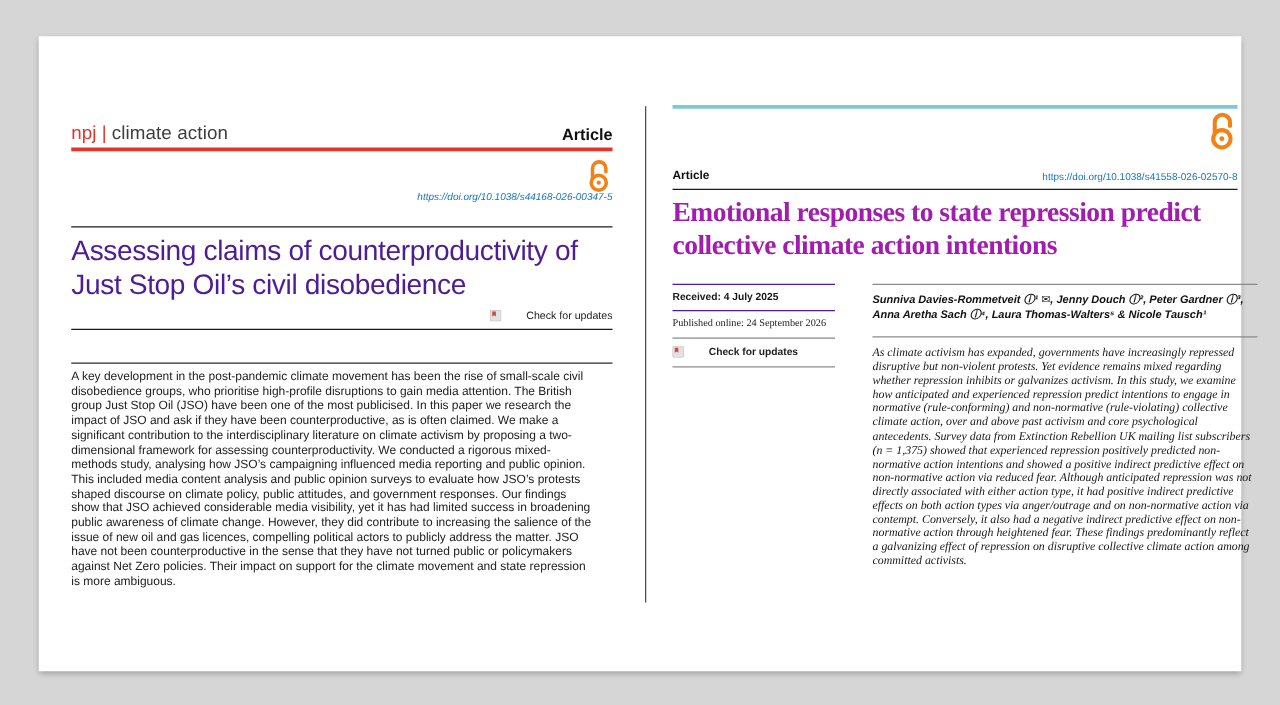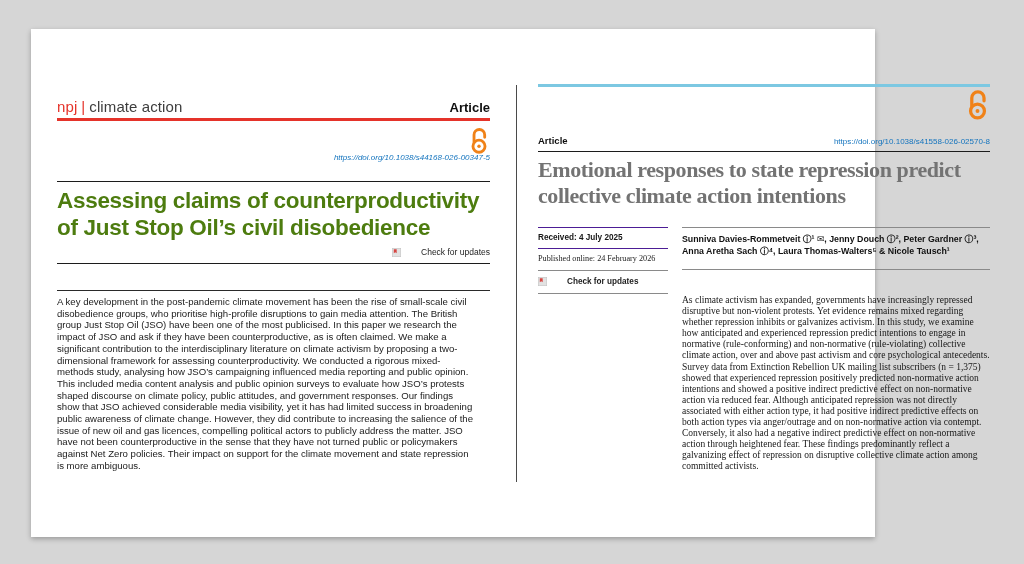--- a/index.html
+++ b/index.html
@@ -3,21 +3,21 @@
 <meta charset="utf-8">
 <style>
   html,body { margin:0; padding:0; }
   body {
     width:1024px; height:564px; overflow:hidden;
     background:#d6d6d6;
     font-family:"Liberation Sans","DejaVu Sans",sans-serif;
     -webkit-font-smoothing:antialiased;
   }
   .sheet {
-    position:absolute; left:31px; top:29px; width:844px; height:508px;
+    position:absolute; left:31px; top:29px; width:962px; height:508px;
     background:#ffffff;
     box-shadow:0 2px 5px rgba(0,0,0,0.28);
   }
   .divider {
     position:absolute; left:485px; top:56px; width:1px; height:397px;
     background:#4a4a4a;
   }
   .page { position:absolute; top:0; height:100%; }
   .page-left  { left:26px;  width:433px; }
   .page-right { left:507px; width:452px; }
@@ -28,22 +28,22 @@
     display:flex; justify-content:space-between; align-items:flex-end; }
   .l-journal { font-size:15px; color:#3d3d3d; letter-spacing:0.1px; }
   .l-journal .npj  { color:#e5332a; }
   .l-journal .sep  { color:#e5332a; padding:0 4px; }
   .l-article { font-size:13px; font-weight:bold; color:#101010; }
   .l-redrule { position:absolute; top:89px; left:0; right:0; height:3px; background:#e5332a; }
   .l-oa  { position:absolute; top:98px;  right:0; }
   .l-doi { position:absolute; top:124px; right:0; font-size:8px; color:#1474be; text-decoration:none;font-style:italic; }
   .l-rule1 { top:152px; }
   .l-title { position:absolute; top:158px; left:0; right:0;
-    font-size:22.5px; line-height:27px; font-weight:bold;
-    letter-spacing:-0.3px; color:#4d7c0f; }
+    font-size:22.5px; line-height:27px; font-weight:normal;
+    letter-spacing:-0.3px; color:#4c1d95; }
   .check-badge { display:flex; align-items:flex-end; gap:20px;
     font-size:8.5px; color:#1d1d1d; white-space:nowrap; }
   .l-check { position:absolute; top:218px; right:0; }
   .l-rule2 { top:234px; }
   .l-authors { position:absolute; top:239px; left:0; right:0;
     font-size:9.5px; font-weight:bold; color:#111; }
   .l-rule3 { top:261px; background:#2a2a2a; }
   .l-abstract { position:absolute; top:267px; left:0; right:13px;
     font-size:9.6px; line-height:11.7px; color:#212121; }
   .r-bluerule { position:absolute; top:55px; left:0; right:0; height:3px; background:#7cc8e2; }
@@ -52,34 +52,34 @@
     font-weight:bold; font-size:17.5px; letter-spacing:-0.3px; color:#121212; }
   .r-oa { position:absolute; top:60px; right:0; }
   .r-artrow { position:absolute; top:106px; left:0; right:0;
     display:flex; justify-content:space-between; align-items:flex-end; }
   .r-article { font-size:9.5px; font-weight:bold; color:#101010; }
   .r-doi { font-size:8px; color:#1474be; text-decoration:none;padding-left:20px; }
   .r-rule1 { top:122px; }
   .r-title { position:absolute; top:128px; left:0; right:0;
     font-family:"Liberation Serif","DejaVu Serif",serif;
     font-size:22px; line-height:25.5px; font-weight:bold;
-    letter-spacing:-0.4px; color:#737373; }
+    letter-spacing:-0.4px; color:#a21caf; }
   .r-cols { position:absolute; top:198px; left:0; right:0; }
   .r-dates { position:absolute; left:0; top:0; width:130px; }
   .r-daterow { border-top:1px solid #4c1d95; padding:5px 0 6px;
     font-size:8.2px; font-weight:bold; color:#161616; }
   .r-daterow.published { font-family:"Liberation Serif","DejaVu Serif",serif;
     font-weight:normal; color:#222; padding:5px 0 7px; }
   .r-checkrow { border-top:1px solid #8a8a8a; border-bottom:1px solid #8a8a8a;
     padding:6px 0 7px; }
-  .r-authcol { position:absolute; left:144px; top:0; width:308px; }
+  .r-authcol { position:absolute; left:160px; top:0; width:308px;font-style:italic; }
   .r-authors { border-top:1px solid #8a8a8a; padding-top:5px;
     font-size:8.8px; font-weight:bold; line-height:12px; color:#111; }
   .r-midrule { margin-top:12px; height:1px; background:#8a8a8a; }
-  .r-abstract { margin-top:25px;
+  .r-abstract { margin-top:8px;
     font-family:"Liberation Serif","DejaVu Serif",serif;
     font-size:9.5px; line-height:11.1px; color:#161616; }
 </style>
 </head>
 <body>
 
 <div class="sheet">
 
   <div class="page page-left">
 
@@ -143,21 +143,21 @@
     </div>
 
     <div class="rule r-rule1"></div>
 
     <h1 class="r-title" style="margin:0">Emotional responses to state repression predict collective climate action intentions</h1>
 
     <div class="r-cols">
 
       <div class="r-dates">
         <div class="r-daterow">Received: 4 July 2025</div>
-        <div class="r-daterow published">Published online: 24 February 2026</div>
+        <div class="r-daterow published">Published online: 24 September 2026</div>
         <div class="r-daterow r-checkrow" style="border-top-color:#8a8a8a">
           <div class="check-badge" style="font-size:8.2px">
             <svg width="9" height="9" viewBox="0 0 10 10">
               <rect width="10" height="10" rx="1.5" fill="#e2e2e2" stroke="#a8a8a8" stroke-width="0.6"></rect>
               <path d="M2 1.3 h3.2 v4.4 l-1.6 -1.1 l-1.6 1.1 z" fill="#d64541"></path>
             </svg>
             <span>Check for updates</span>
           </div>
         </div>
       </div>

